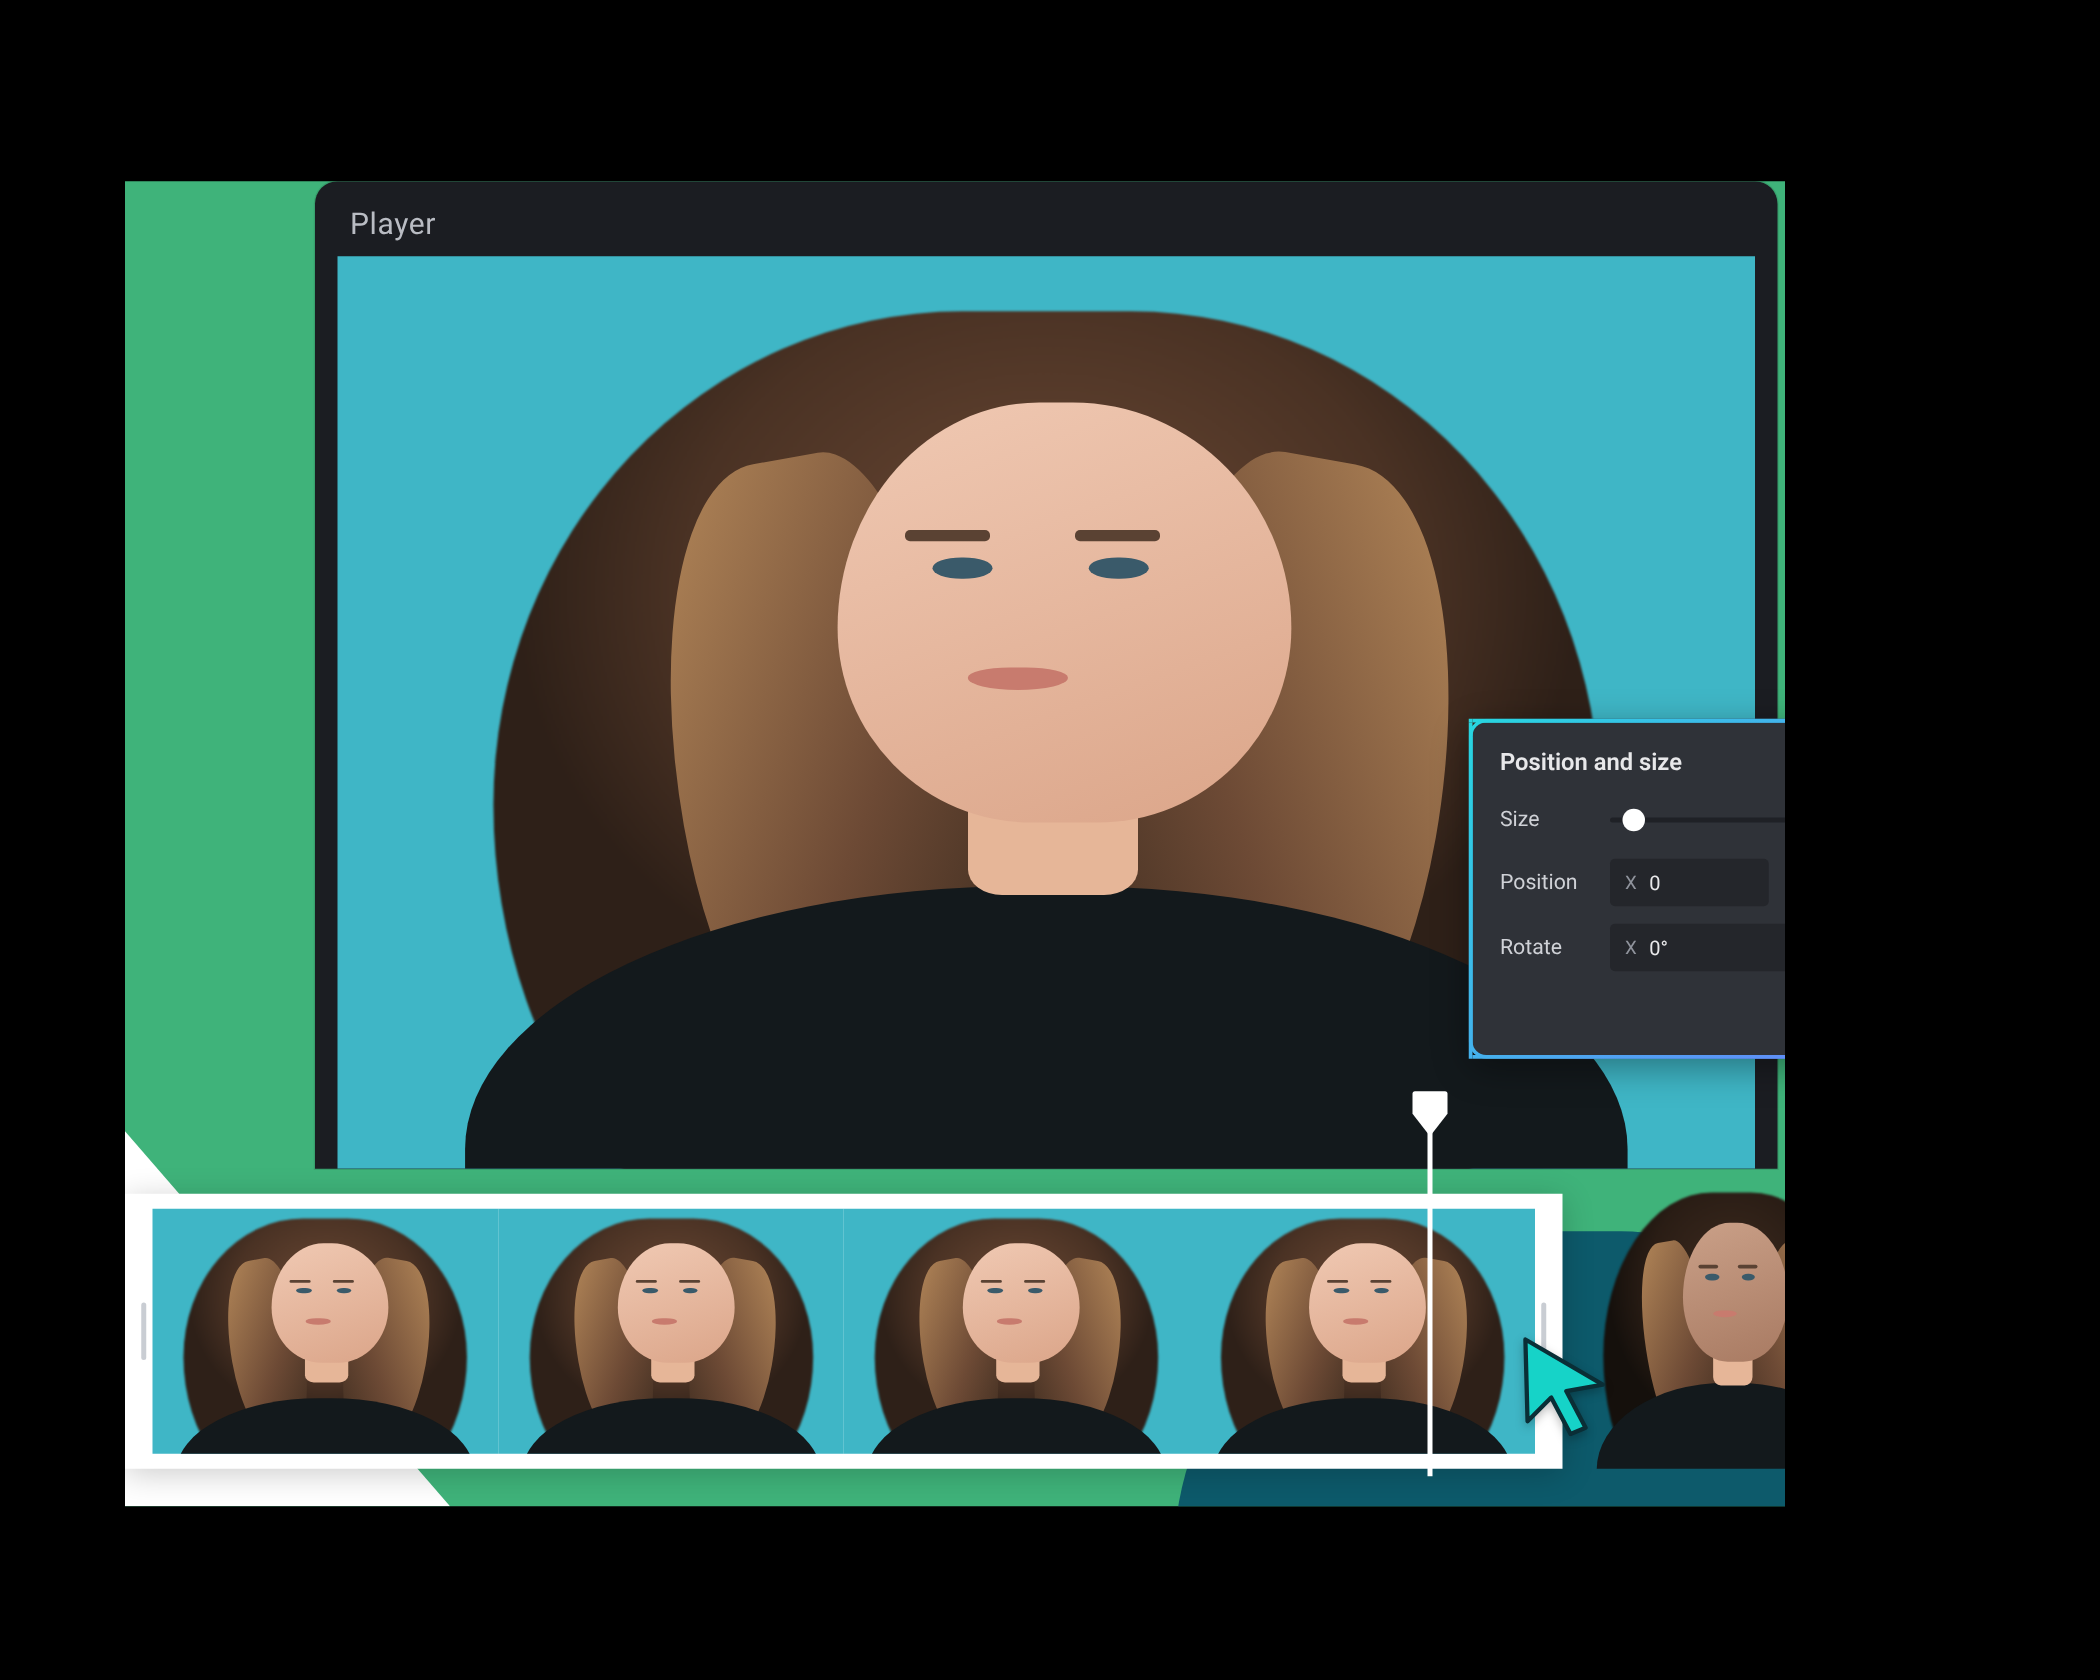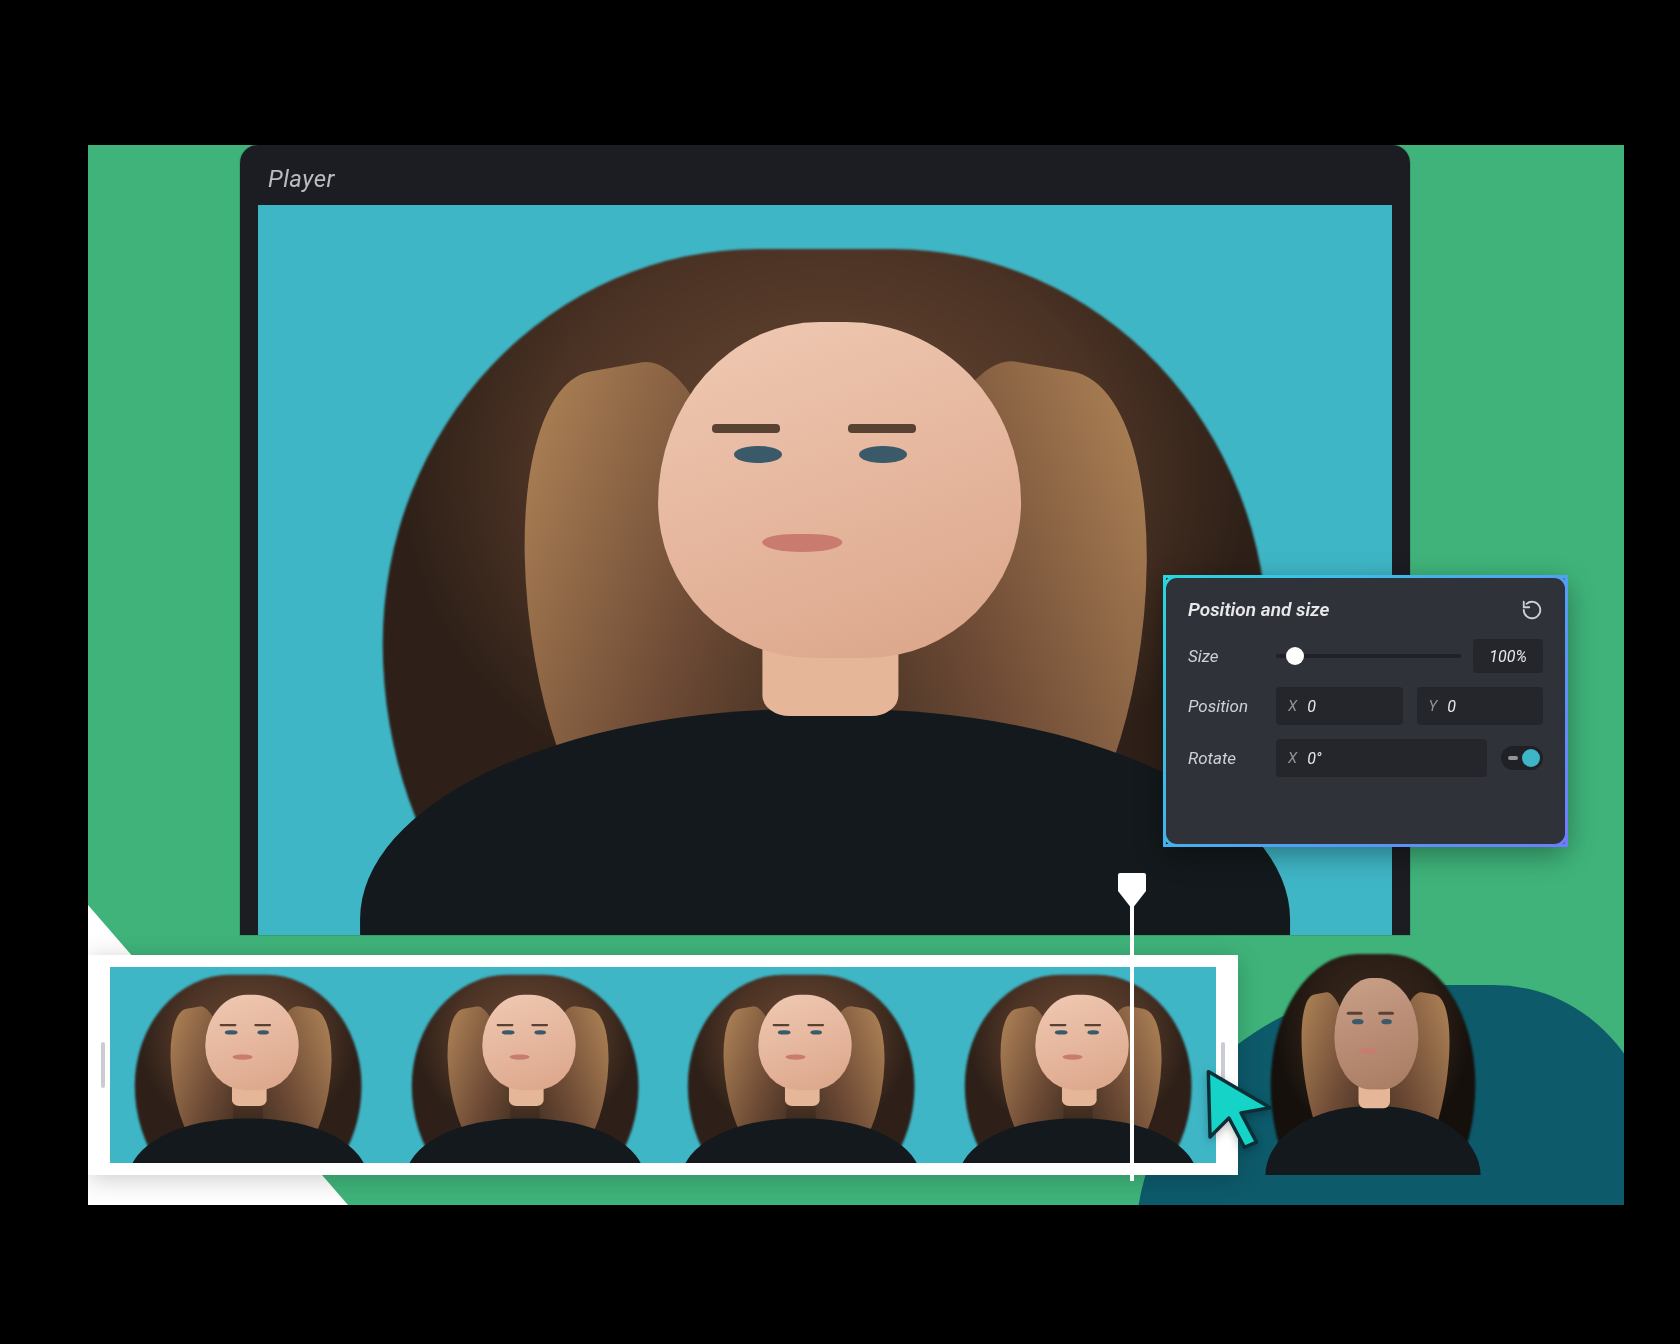--- a/index.html
+++ b/index.html
@@ -1,26 +1,25 @@
 <!DOCTYPE html>
 <html><head>
 <meta charset="utf-8">
 <style>
   * { box-sizing: border-box; margin: 0; padding: 0; }
   html, body { width: 1680px; height: 1344px; background: #000; font-family: -apple-system, BlinkMacSystemFont, "Segoe UI", Roboto, sans-serif; overflow: hidden; }
 
   .stage {
     position: absolute;
-    left: 88px;
+    left: 100px;
     top: 145px;
-    width: 1536px;
+    width: 1328px;
     height: 1060px;
     background: #3fb37a;
     overflow: hidden;
-    font-style: italic;
   }
 
   
   .tri-white {
     position: absolute;
     left: 0;
     bottom: 0;
     width: 0; height: 0;
     border-left: 0 solid transparent;
     border-right: 260px solid transparent;

